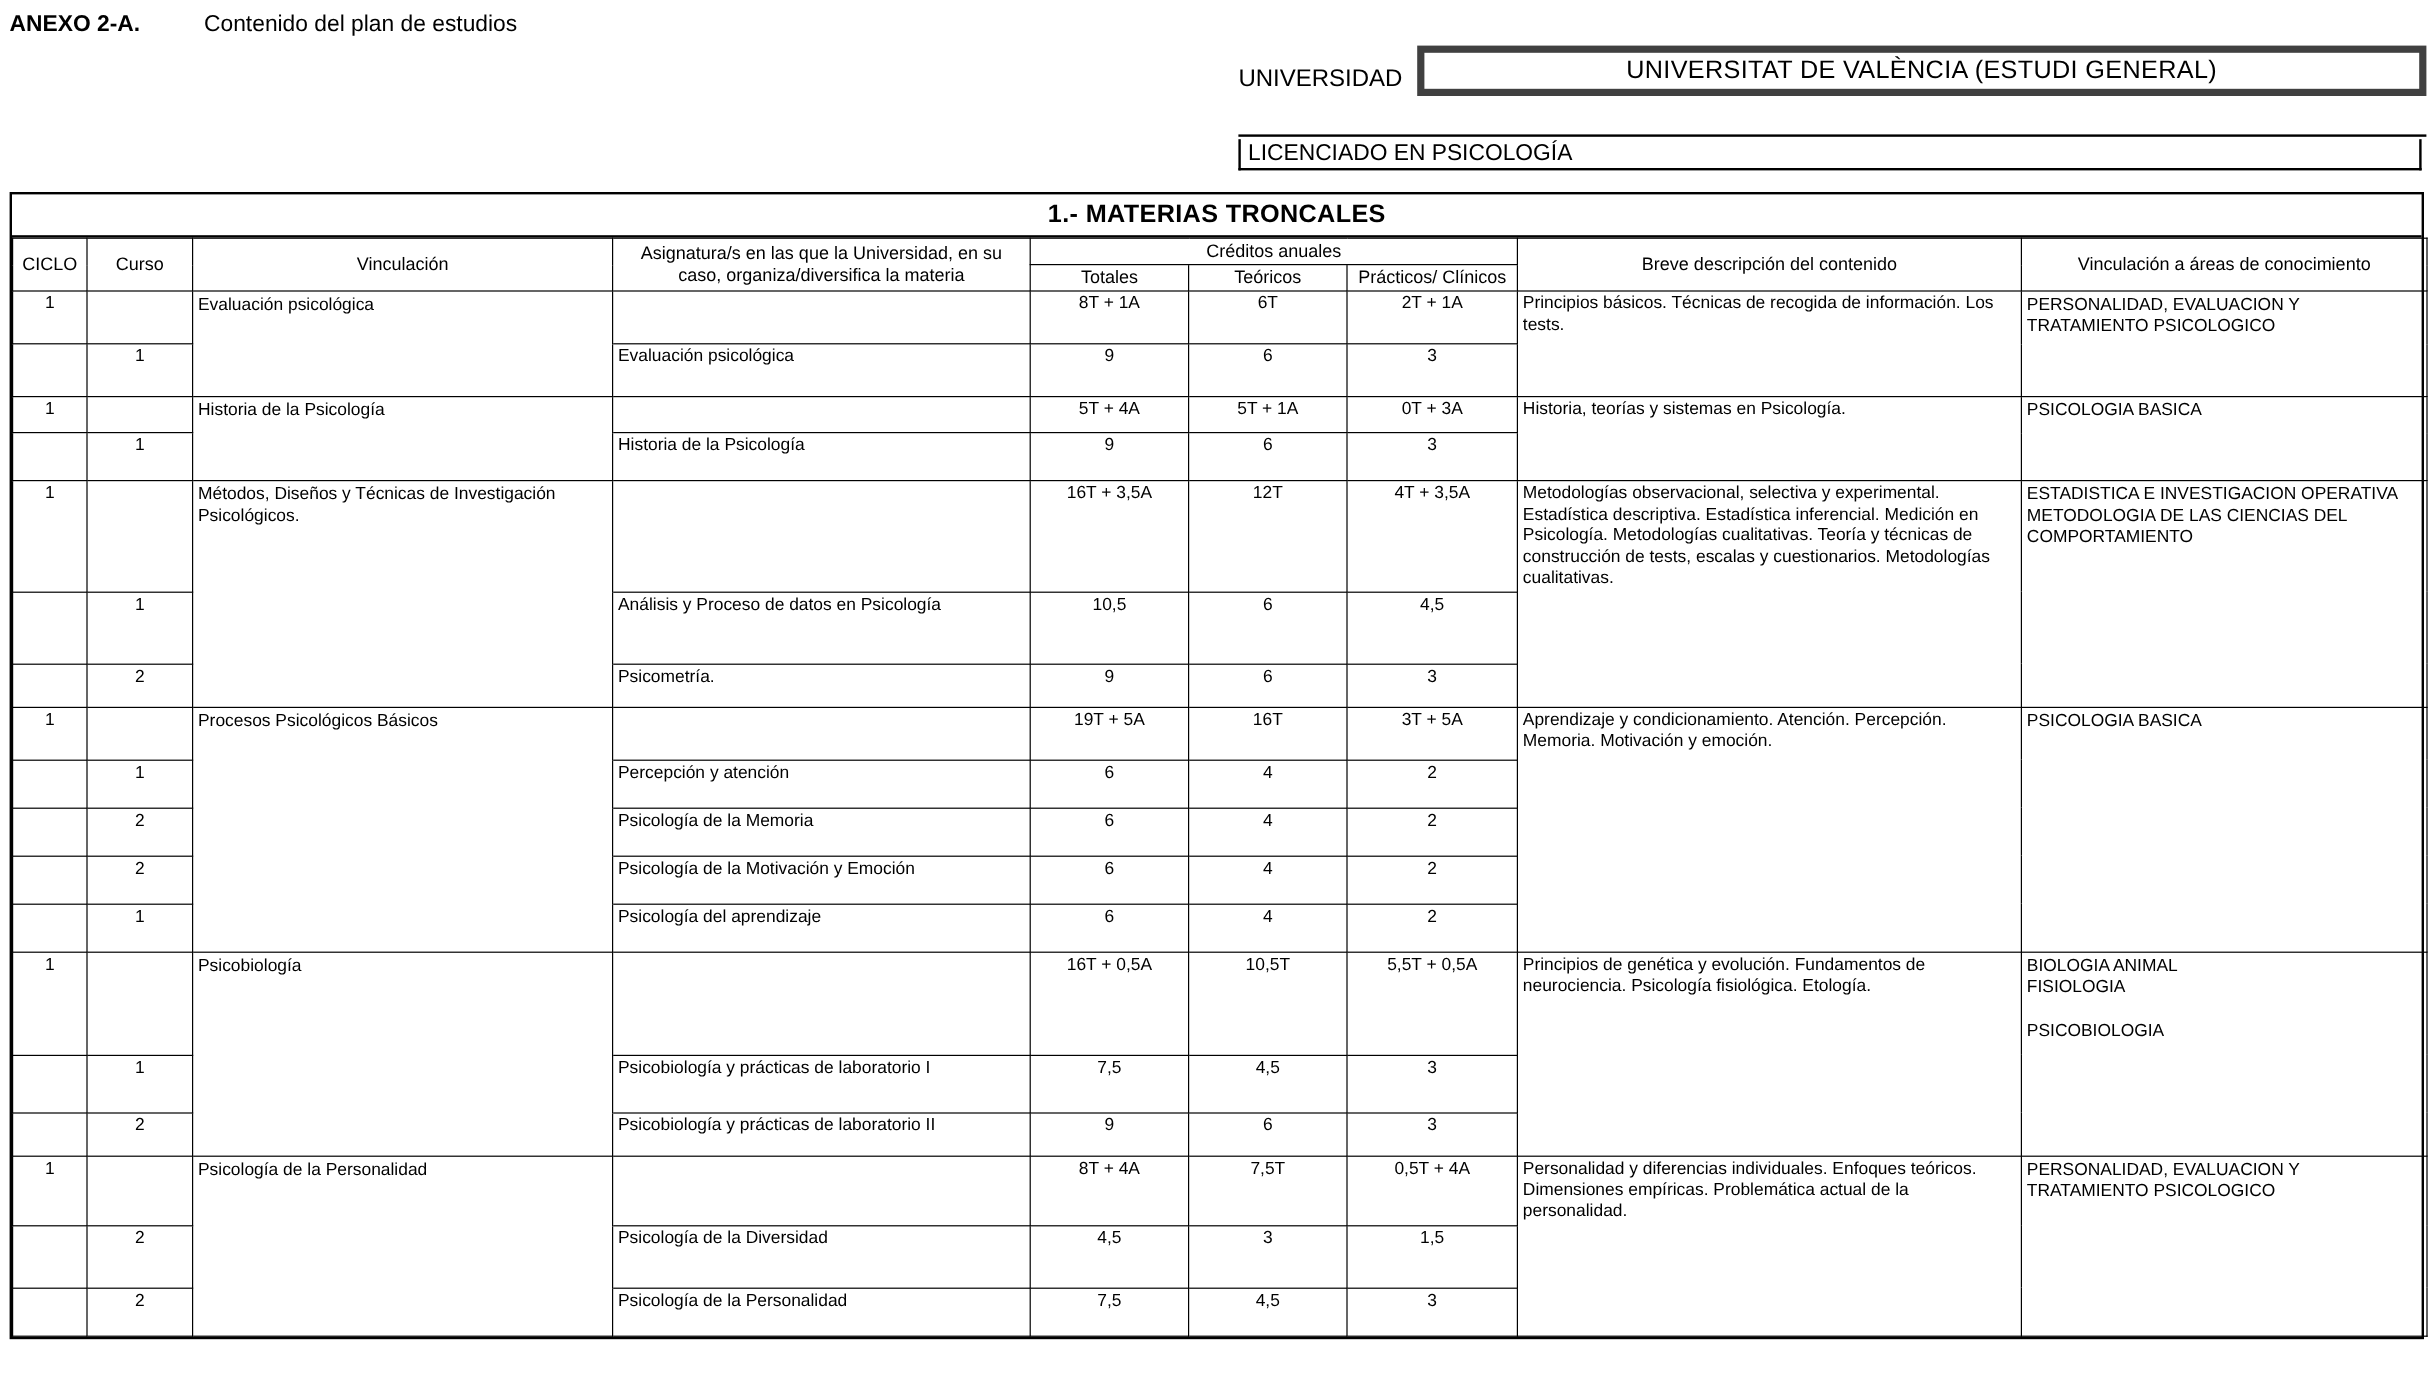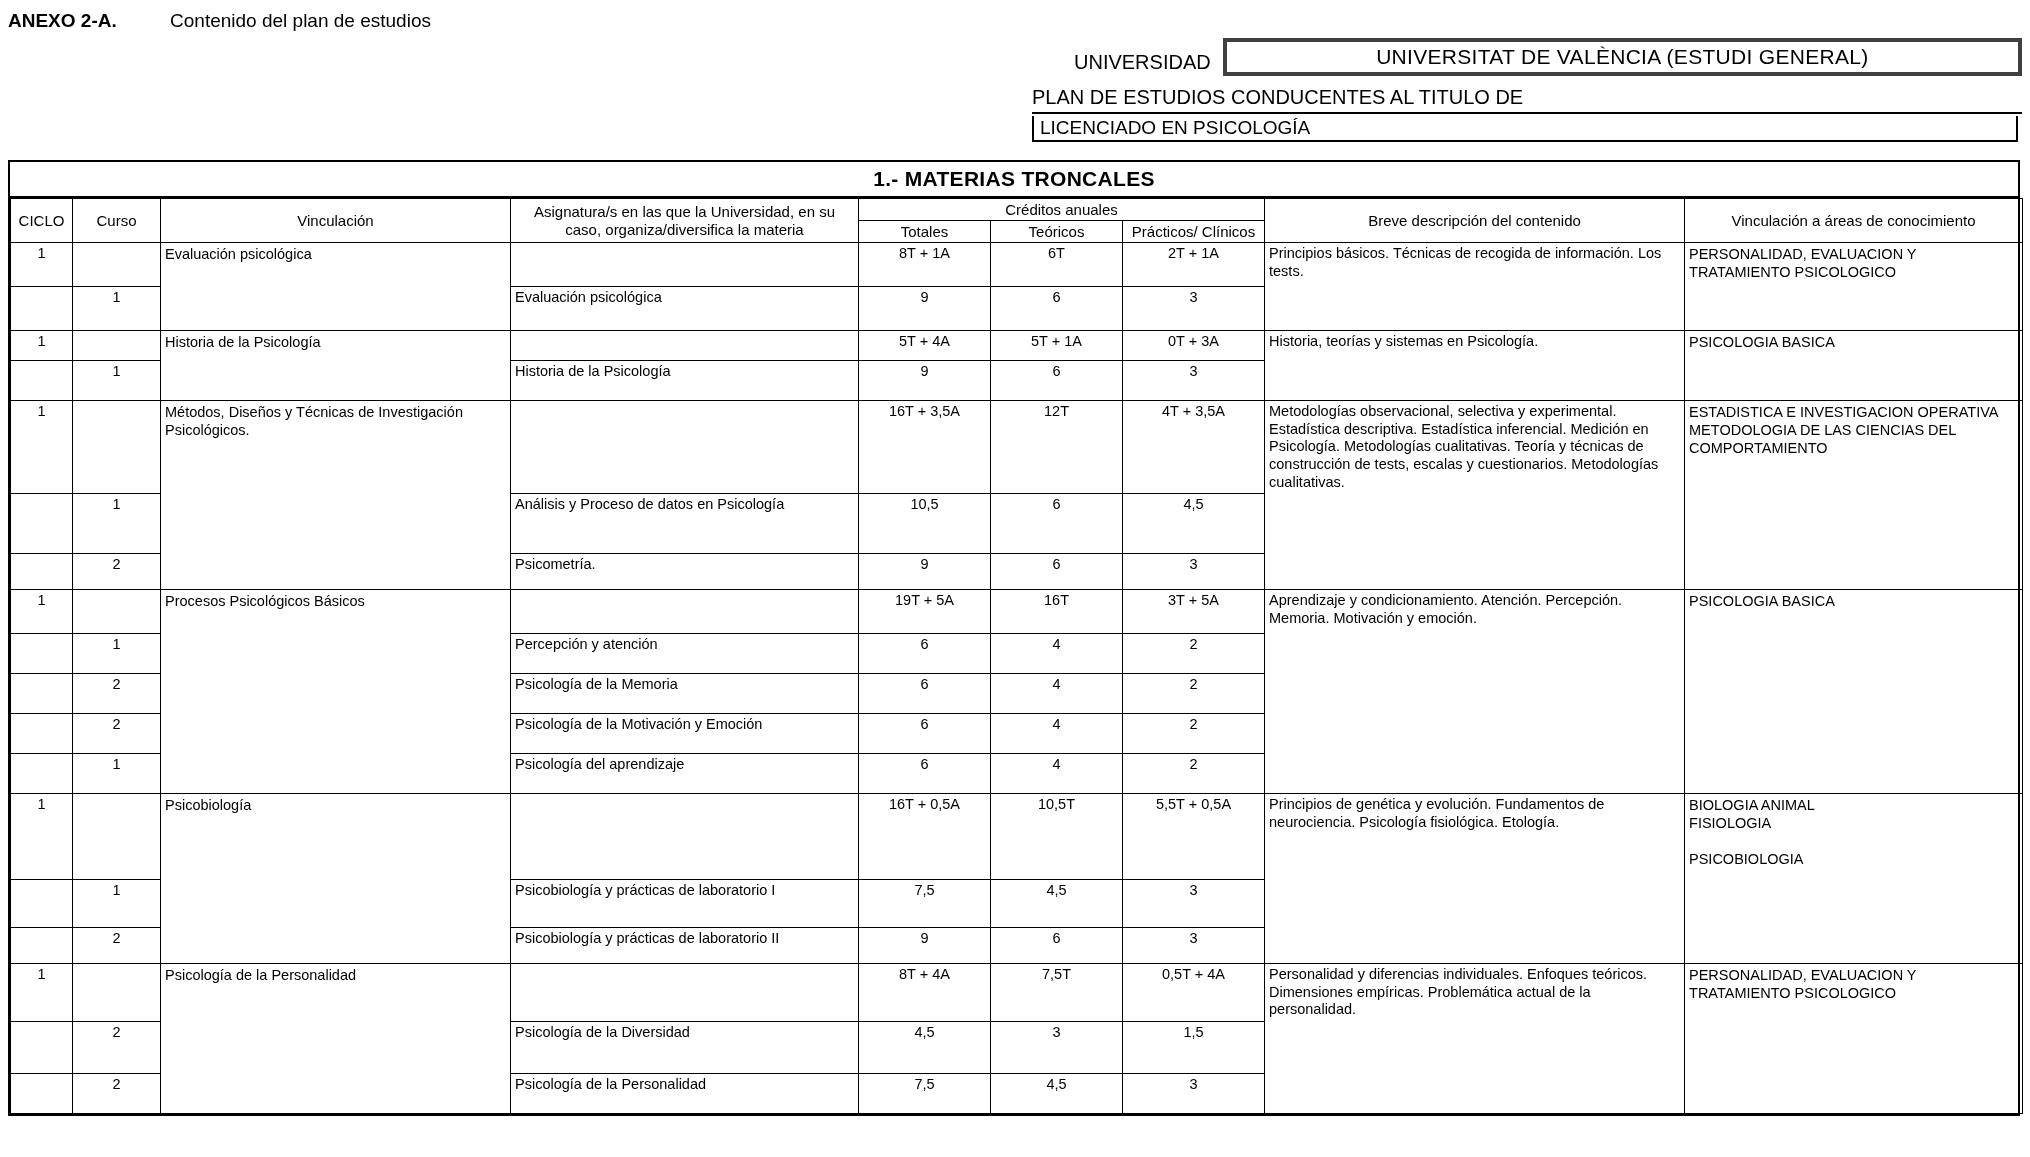--- a/index.html
+++ b/index.html
@@ -49,25 +49,24 @@
   }
   .univ-row {
     display: flex;
     align-items: flex-end;
   }
   .univ-label {
     font-size: 20px;
     white-space: nowrap;
     padding-bottom: 2px;
     margin-right: 12px;
-    margin-left: 42px;
   }
   .univ-box {
     flex: 1;
-    border: 4px solid #404040;
+    border: 6px solid #404040;
     height: 30px;
     display: flex;
     align-items: center;
     justify-content: center;
     font-size: 21px;
     letter-spacing: 0.3px;
   }
 
   .plan-label {
     position: absolute;
@@ -194,21 +193,20 @@
     <span class="anexo-label">ANEXO 2-A.</span>
     <span class="anexo-text">Contenido del plan de estudios</span>
   </div>
 
   <div class="univ-block">
     <div class="univ-row">
       <div class="univ-label">UNIVERSIDAD</div>
       <div class="univ-box">UNIVERSITAT DE VALÈNCIA (ESTUDI GENERAL)</div>
     </div>
   </div>
-  <div class="plan-label">PLAN DE ESTUDIOS CONDUCENTES AL TITULO DE</div>
   <div class="plan-underline"></div>
   <div class="titulo-box">LICENCIADO EN PSICOLOGÍA</div>
 
   <div class="table-wrap">
     <div class="troncales-title">1.- MATERIAS TRONCALES</div>
     <table class="main">
       <colgroup>
         <col class="c-ciclo">
           <col class="c-curso">
           <col class="c-denom">

